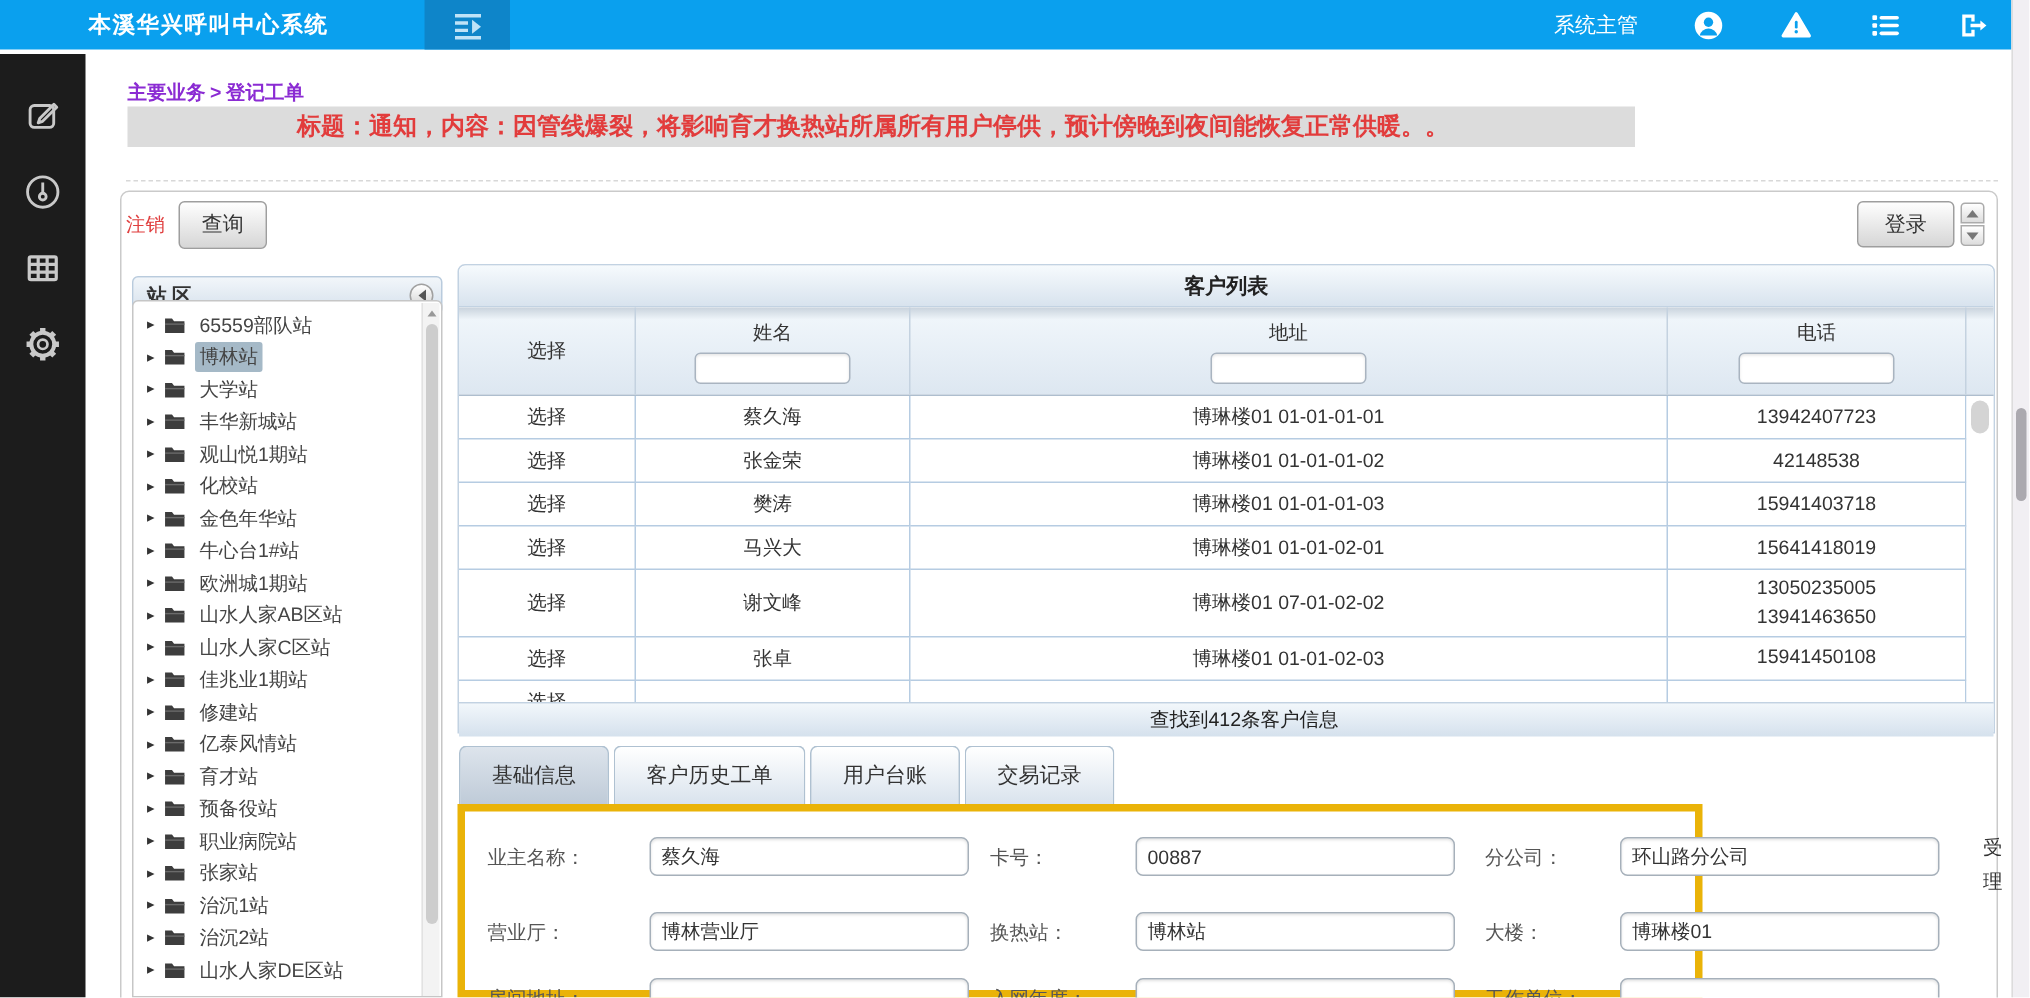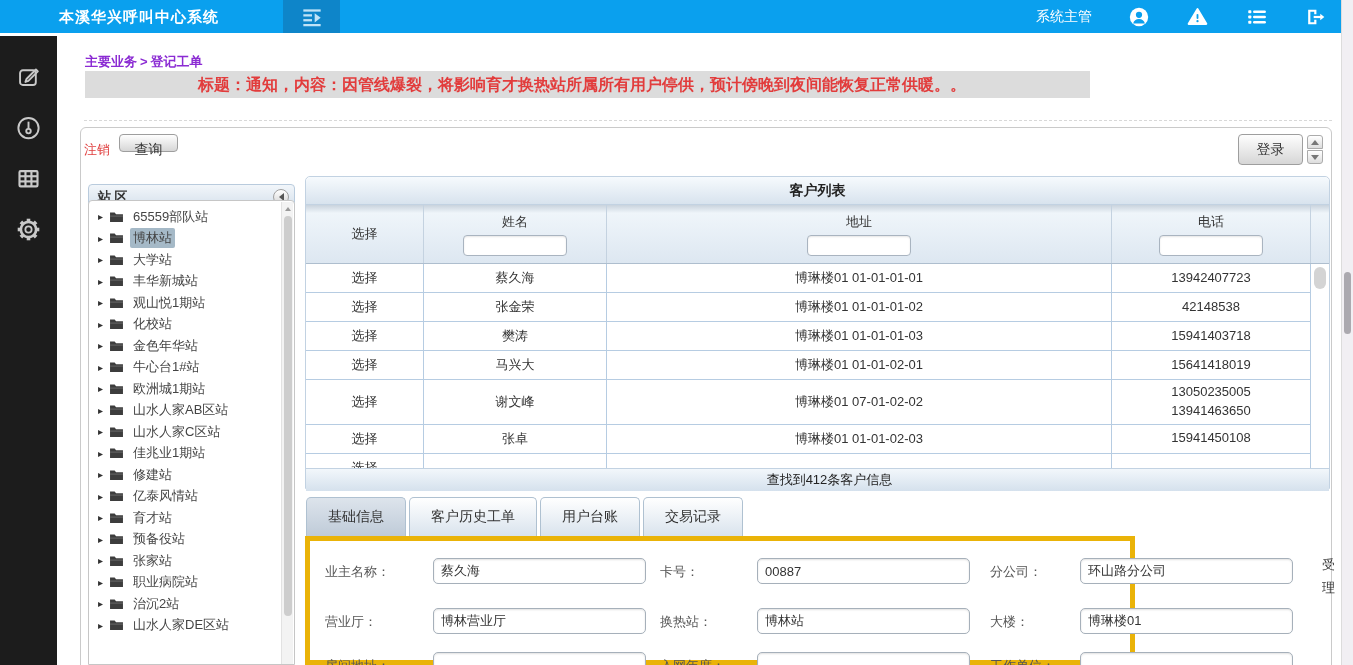--- a/index.html
+++ b/index.html
@@ -23,21 +23,21 @@
   
   .breadcrumb{position:absolute;left:85px;top:53px;font-size:13px;font-weight:bold;color:#8B2BD3;white-space:nowrap;}
   .breadcrumb span{margin-right:3px;}
   .notice{position:absolute;left:85px;top:71px;width:1005px;height:27px;background:#DCDCDC;overflow:hidden;}
   .notice-text{margin-left:113px;line-height:27px;font-size:16px;font-weight:bold;color:#E23C3C;white-space:nowrap;}
   .dash{position:absolute;left:84px;top:120px;width:1248px;border-top:1px dashed #D8D8D8;}
   
   .outer-panel{position:absolute;left:80px;top:127px;width:1252px;height:545px;border:1px solid #CACACA;border-radius:6px;background:#fff;box-sizing:border-box;}
   .logout-text{position:absolute;left:84px;top:141px;font-size:13px;color:#E04040;z-index:2;}
   .btn{background:linear-gradient(#FEFEFE,#D6D6D6);border:1px solid #9E9E9E;border-radius:4px;font-size:14px;color:#333;text-align:center;box-sizing:border-box;cursor:pointer;}
-  .query-btn{position:absolute;left:119px;top:134px;width:59px;height:18px;line-height:29px;z-index:1;}
+  .query-btn{position:absolute;left:119px;top:134px;width:59px;height:32px;line-height:29px;z-index:1;}
   .login-btn{position:absolute;left:1238px;top:134px;width:65px;height:31px;line-height:29px;}
   .spinner{position:absolute;left:1307px;top:135px;width:16px;height:29px;}
   .spin{height:14px;border:1px solid #ABABAB;background:linear-gradient(#fff,#ddd);display:flex;align-items:center;justify-content:center;box-sizing:border-box;cursor:pointer;}
   .spin-up{border-radius:3px 3px 0 0;}
   .spin-down{border-radius:0 0 3px 3px;margin-top:1px;}
   .tri-up{width:0;height:0;border-left:4px solid transparent;border-right:4px solid transparent;border-bottom:5px solid #777;}
   .tri-down{width:0;height:0;border-left:4px solid transparent;border-right:4px solid transparent;border-top:5px solid #777;}
   .tri-left{width:0;height:0;border-top:4px solid transparent;border-bottom:4px solid transparent;border-right:5px solid #555;}
   
   .station-header{position:absolute;left:88px;top:184px;width:207px;height:26px;background:linear-gradient(#F2F6FA,#D3DFEB);border:1px solid #B9CBDD;border-radius:4px;box-sizing:border-box;}
@@ -365,32 +365,40 @@
         </svg>
         <span class="tree-label">预备役站</span>
       </div>
 
       <div class="tree-item">
         <span class="caret"></span>
         <svg class="folder" width="15" height="12" viewBox="0 0 16 13">
           <path d="M1 1.5 h5 l1.5 2 H15 V12 H1 Z" fill="#3D3D3D"></path>
           <rect x="1" y="5" width="14" height="1" fill="#6b6b6b"></rect>
         </svg>
+        <span class="tree-label">职业病院站</span>
+      </div>
+
+      <div class="tree-item">
+        <span class="caret"></span>
+        <svg class="folder" width="15" height="12" viewBox="0 0 16 13">
+          <path d="M1 1.5 h5 l1.5 2 H15 V12 H1 Z" fill="#3D3D3D"></path>
+          <rect x="1" y="5" width="14" height="1" fill="#6b6b6b"></rect>
+        </svg>
         <span class="tree-label">张家站</span>
       </div>
 
       <div class="tree-item">
         <span class="caret"></span>
         <svg class="folder" width="15" height="12" viewBox="0 0 16 13">
           <path d="M1 1.5 h5 l1.5 2 H15 V12 H1 Z" fill="#3D3D3D"></path>
           <rect x="1" y="5" width="14" height="1" fill="#6b6b6b"></rect>
         </svg>
-        <span class="tree-label">职业病院站</span>
-      </div>
-
+        <span class="tree-label">治沉1站</span>
+      </div>
 
       <div class="tree-item">
         <span class="caret"></span>
         <svg class="folder" width="15" height="12" viewBox="0 0 16 13">
           <path d="M1 1.5 h5 l1.5 2 H15 V12 H1 Z" fill="#3D3D3D"></path>
           <rect x="1" y="5" width="14" height="1" fill="#6b6b6b"></rect>
         </svg>
         <span class="tree-label">治沉2站</span>
       </div>
 

